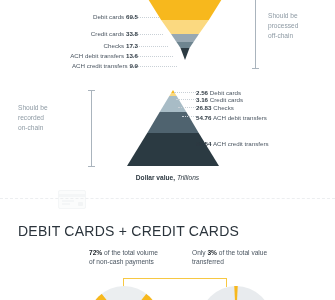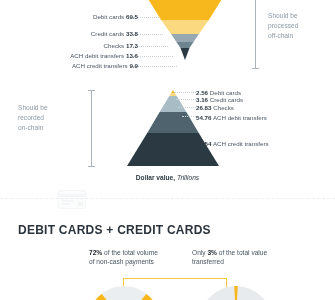--- a/index.html
+++ b/index.html
@@ -48,21 +48,21 @@
            border-top:1px dashed #eceef0;}
   .wm-card{position:absolute;left:58px;top:190px;width:26px;height:17px;
            border:1.4px solid #f4f6f7;border-radius:2px;background:#fbfcfc;}
   .wm-card .st{position:absolute;left:0;right:0;top:3px;height:2.5px;background:#f4f6f7;}
   .wm-card .l1{position:absolute;left:2.5px;top:9px;width:12px;height:1.6px;background:#f4f6f7;}
   .wm-card .l2{position:absolute;left:2.5px;top:12px;width:8px;height:1.6px;background:#f4f6f7;}
   .wm-card .ch{position:absolute;right:2.5px;bottom:2px;width:5px;height:4px;border-radius:1px;background:#f2f4f5;}
 
   
   #sec3{position:absolute;left:0;top:205px;width:335px;height:95px;}
-  .s3-title{position:absolute;left:18px;top:18px;font-size:12px;font-weight:bold;
+  .s3-title{position:absolute;left:18px;top:18px;font-size:14px;font-weight:normal;
             letter-spacing:.25px;color:#2b343c;}
   .s3-txt{position:absolute;font-size:6.6px;line-height:1.35;color:#4a5560;}
   .s3-txt b{font-weight:bold;color:#23292f;}
 
   .connector{position:absolute;border:1px solid #f7c843;border-bottom:none;}
 
   .semi{position:absolute;width:72px;height:36px;overflow:hidden;}
   .semi > .disc{position:absolute;left:0;top:0;width:72px;height:72px;border-radius:50%;}
   .slice{position:absolute;left:0;top:0;width:72px;height:72px;border-radius:50%;}
 </style>

